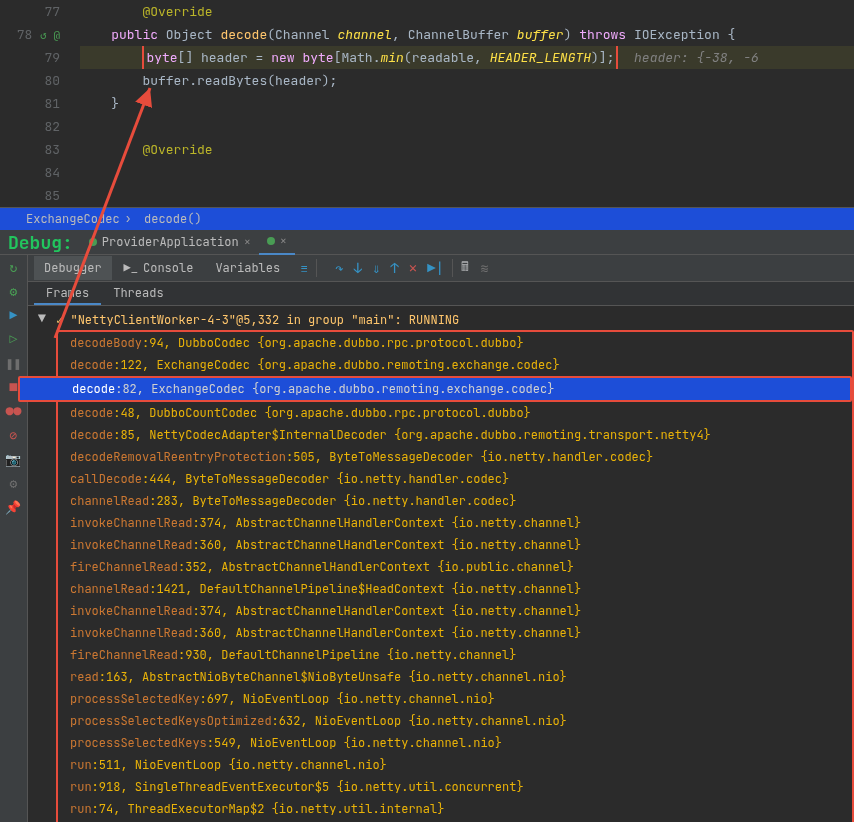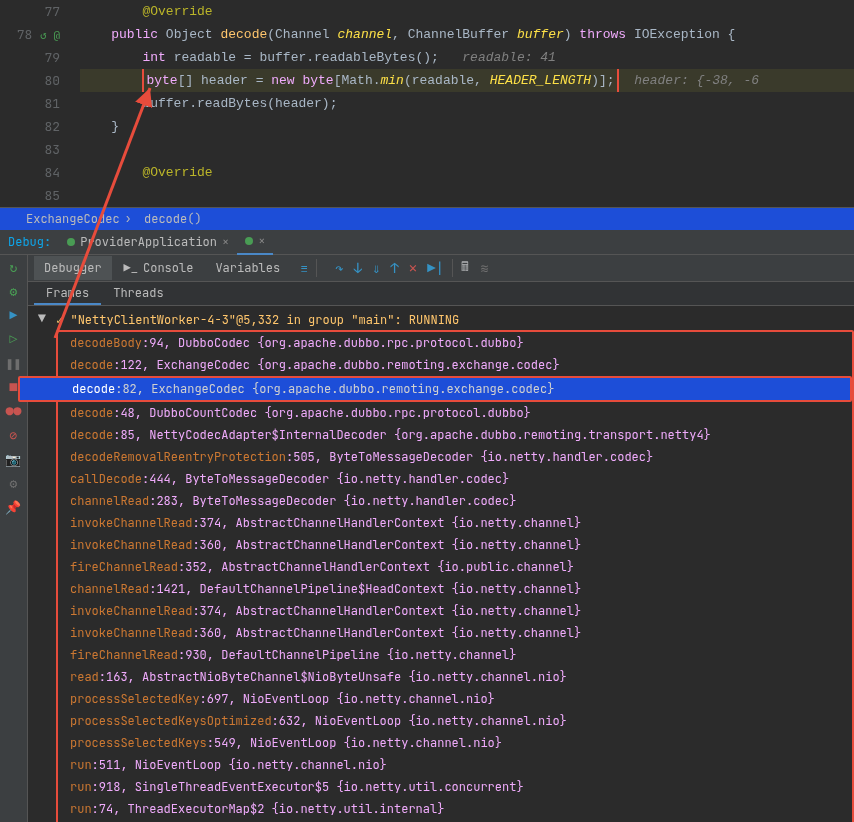--- a/index.html
+++ b/index.html
@@ -1,34 +1,34 @@
 <!DOCTYPE html>
 <html><head>
 <meta charset="utf-8">
 <style>
 * { margin: 0; padding: 0; box-sizing: border-box; }
 body { background:#2b2b2b; font-family:"JetBrains Mono","Consolas",monospace; font-size:13px; color:#a9b7c6; width:854px; }
 .editor { background:#2b2b2b; }
 .gutter { display:inline-block; width:80px; vertical-align:top; }
 .ln { color:#606366; text-align:right; padding-right:20px; height:23px; line-height:23px; }
 .ln .mark { color:#499c54; font-size:11px; }
-.code-lines { display:inline-block; width:calc(100% - 80px); vertical-align:top;font-family:Liberation Mono, monospace; }
+.code-lines { display:inline-block; width:calc(100% - 80px); vertical-align:top; }
 .line { height:23px; line-height:23px; white-space:pre; overflow:hidden; }
 .kw { color:#f0abfc; }
 .ann { color:#bbb529; }
 .fn { color:#ffc66d; }
 .param { color:#fde047; font-style:italic; }
 .comment { color:#808080; font-style:italic; }
 .highlight-red { border:2px solid #e74c3c; border-radius:4px; padding:17px 2px;text-align:center; }
 .line-82 { background:#2d4a6f; }
 .line-80 { background:#3a3a2b; }
 .breadcrumb { background:#1d4ed8; border-top:1px solid #555; padding:3px 21px; font-size:12px; color:#bbb; }
 .breadcrumb span { padding:0 5px; }
 .debug-header { background:#3c3f41; border-bottom:1px solid #555; display:flex; align-items:center; height:25px; }
-.debug-label { padding:0 8px; color:#0ea5e9; font-size:12px; }
+.debug-label { padding:0 8px; color:#22c55e; font-size:18px;font-weight:bold; }
 .tab { display:flex; align-items:center; padding:0 8px; height:25px; font-size:12px; color:#bbb; gap:5px; }
 .tab.active { border-bottom:2px solid #4a88c7; }
 .dot { width:8px; height:8px; border-radius:50%; }
 .dot.green { background:#499c54; }
 .close-x { color:#888; font-size:12px; cursor:pointer; }
 .debug-body { display:flex; }
 .toolbar-left { width:28px; background:#3c3f41; border-right:1px solid #555; display:flex; flex-direction:column; align-items:center; padding-top:4px; gap:8px; }
 .tb-icon { width:16px; height:16px; display:flex; align-items:center; justify-content:center; color:#afb1b3; font-size:13px; }
 .tb-icon.green { color:#499c54; }
 .tb-icon.red { color:#c75450; }
@@ -40,21 +40,21 @@
 .sub-tab.active { background:#4e5254; }
 .step-icons { display:flex; gap:10px; margin-left:10px; }
 .step-icons span { color:#3592c4; font-size:14px; }
 .sub-tabs2 { display:flex; background:#313335; border-bottom:1px solid #555; height:24px; padding-left:6px; }
 .sub-tab2 { padding:3px 12px; font-size:12px; color:#bbb; }
 .sub-tab2.active { border-bottom:2px solid #4a88c7; }
 .frames { padding:4px 0 4px 28px; position:relative; }
 .thread-line { color:#bbb; font-size:12px; padding:2px 0; }
 .thread-name { color:#ffc66d; }
 .frame-row { color:#cc7832; font-size:12px; padding:2px 0 2px 12px; line-height:18px; }
-.frame-row .loc { color:#f0abfc; }
+.frame-row .loc { color:#eab308; }
 .frame-row.sel { background:#1d4ed8; color:#fff; margin-left:-40px; padding-left:52px; }
 .frame-row.sel .loc { color:#d0d0d0; }
 .collapse-tri { color:#bbb; position:absolute; left:10px; }
 .red-box { border:2px solid #e74c3c; border-radius:2px; }
 .red-arrow { position:absolute; top:78px; left:40px; width:120px; height:260px; pointer-events:none; z-index:100; }
 </style>
 </head>
 <body>
 
 <svg class="red-arrow" viewBox="0 0 120 260">
@@ -75,21 +75,20 @@
         <div class="ln">80</div>
         <div class="ln">81</div>
         <div class="ln">82</div>
         <div class="ln">83</div>
         <div class="ln">84</div>
         <div class="ln">85</div>
       </div>
     <div class="code-lines" id="code-lines">
         <div class="line">        <span class="ann">@Override</span></div>
         <div class="line">    <span class="kw">public</span> Object <span class="fn">decode</span>(Channel <span class="param">channel</span>, ChannelBuffer <span class="param">buffer</span>) <span class="kw">throws</span> IOException {</div>
-        <div class="line">        <span class="kw">int</span> readable = buffer.readableBytes();   <span class="comment">readable: 41</span></div>
         <div class="line line-80">        <span class="highlight-red"><span class="kw">byte</span>[] header = <span class="kw">new byte</span>[Math.<span class="param">min</span>(readable, <span class="param">HEADER_LENGTH</span>)];</span><span class="comment">  header: {-38, -6</span></div>
         <div class="line">        buffer.readBytes(header);</div>
         <div class="line">    }</div>
         <div class="line">    </div>
         <div class="line">        <span class="ann">@Override</span></div>
       </div>
   </div>
 </div>
 
 <div class="breadcrumb">

